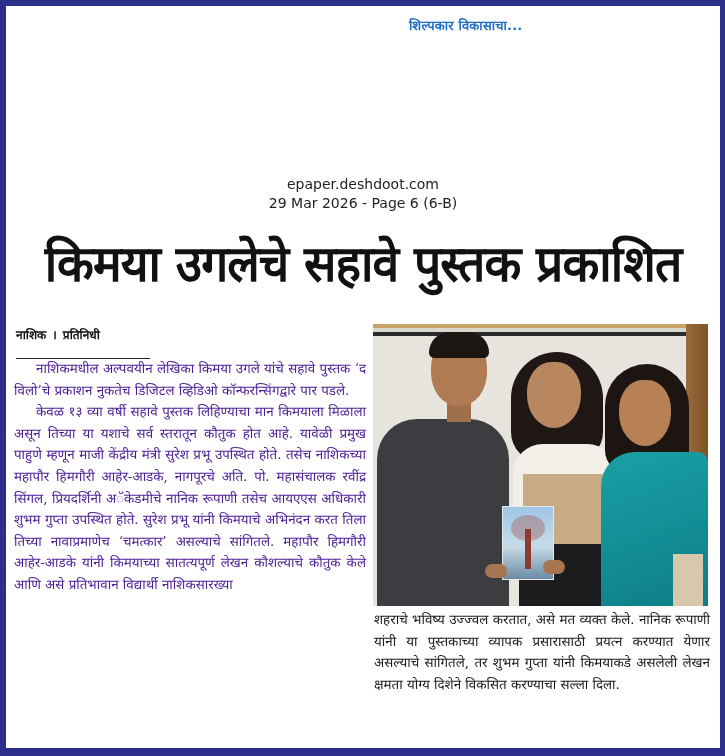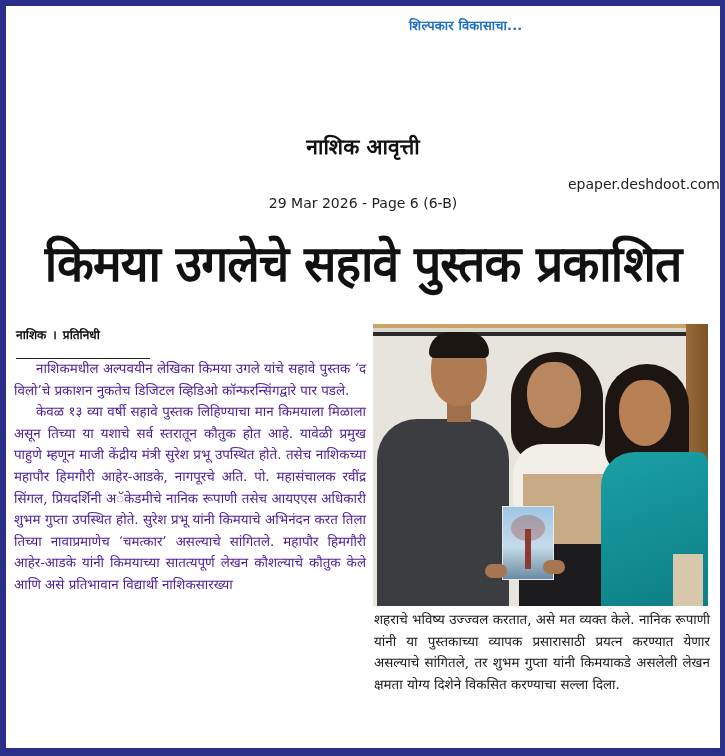--- a/index.html
+++ b/index.html
@@ -31,21 +31,21 @@
     white-space: nowrap;
   }
   .edition {
     position: absolute; left: 0; width: 714px; top: 126px;
     text-align: center;
     font-family: "DejaVu Sans", sans-serif; font-weight: bold;
     font-size: 21px; color: #111;
   }
   .meta-url {
     position: absolute; left: 0; width: 714px; top: 170px;
-    text-align: right; font-size: 14px; color: #222;
+    text-align: center; font-size: 14px; color: #222;
     font-family: "DejaVu Sans", sans-serif;
   }
   .meta-date {
     position: absolute; left: 0; width: 714px; top: 189px;
     text-align: center; font-size: 14px; color: #222;
     font-family: "DejaVu Sans", sans-serif;
   }
   .headline {
     position: absolute; left: 0; width: 714px; top: 218px; height: 80px;
     text-align: center;
@@ -164,21 +164,20 @@
   }
   .col-right p { margin: 0; }
 </style>
 </head>
 <body>
 
 <div class="page">
 
   <div class="masthead">
     <div class="tagline">शिल्पकार विकासाचा...</div>
-    <div class="edition">नाशिक आवृत्ती</div>
     <div class="meta-url">epaper.deshdoot.com</div>
     <div class="meta-date">29 Mar 2026 - Page 6 (6-B)</div>
   </div>
 
   <div class="headline">किमया उगलेचे सहावे पुस्तक प्रकाशित</div>
 
   <div class="byline">
     <span>नाशिक</span><span class="sep">।</span><span>प्रतिनिधी</span>
   </div>
 

